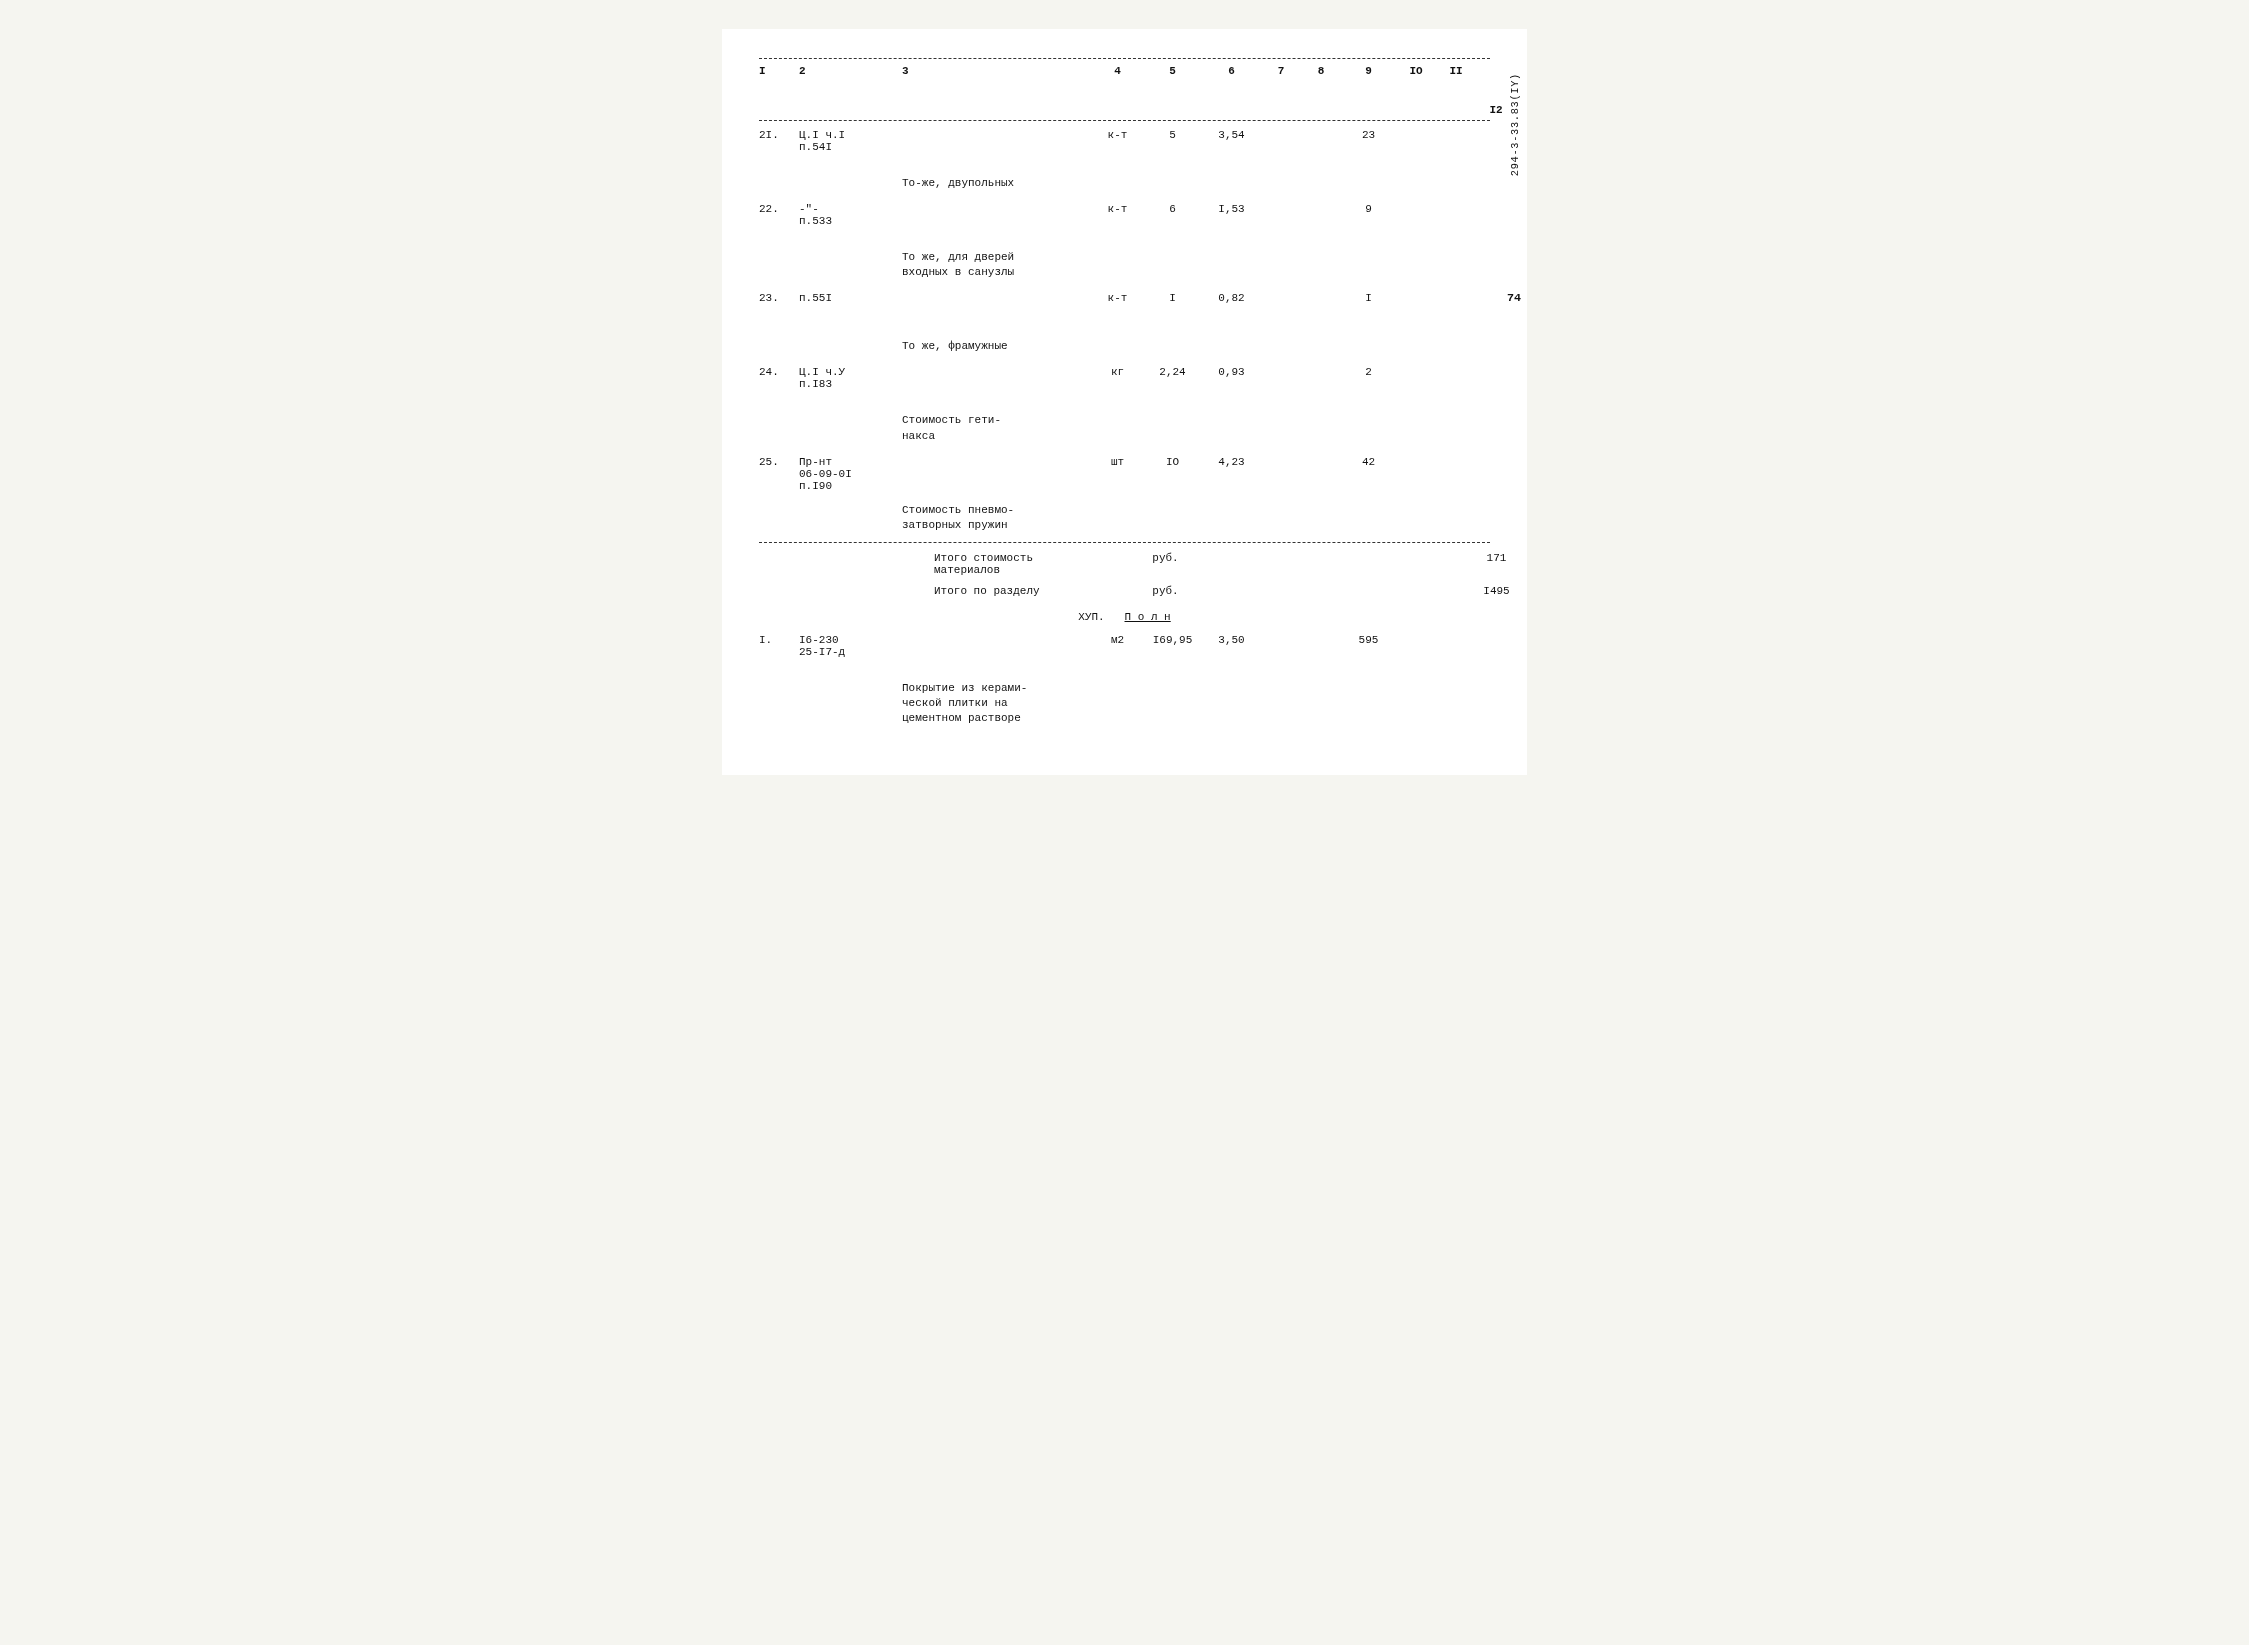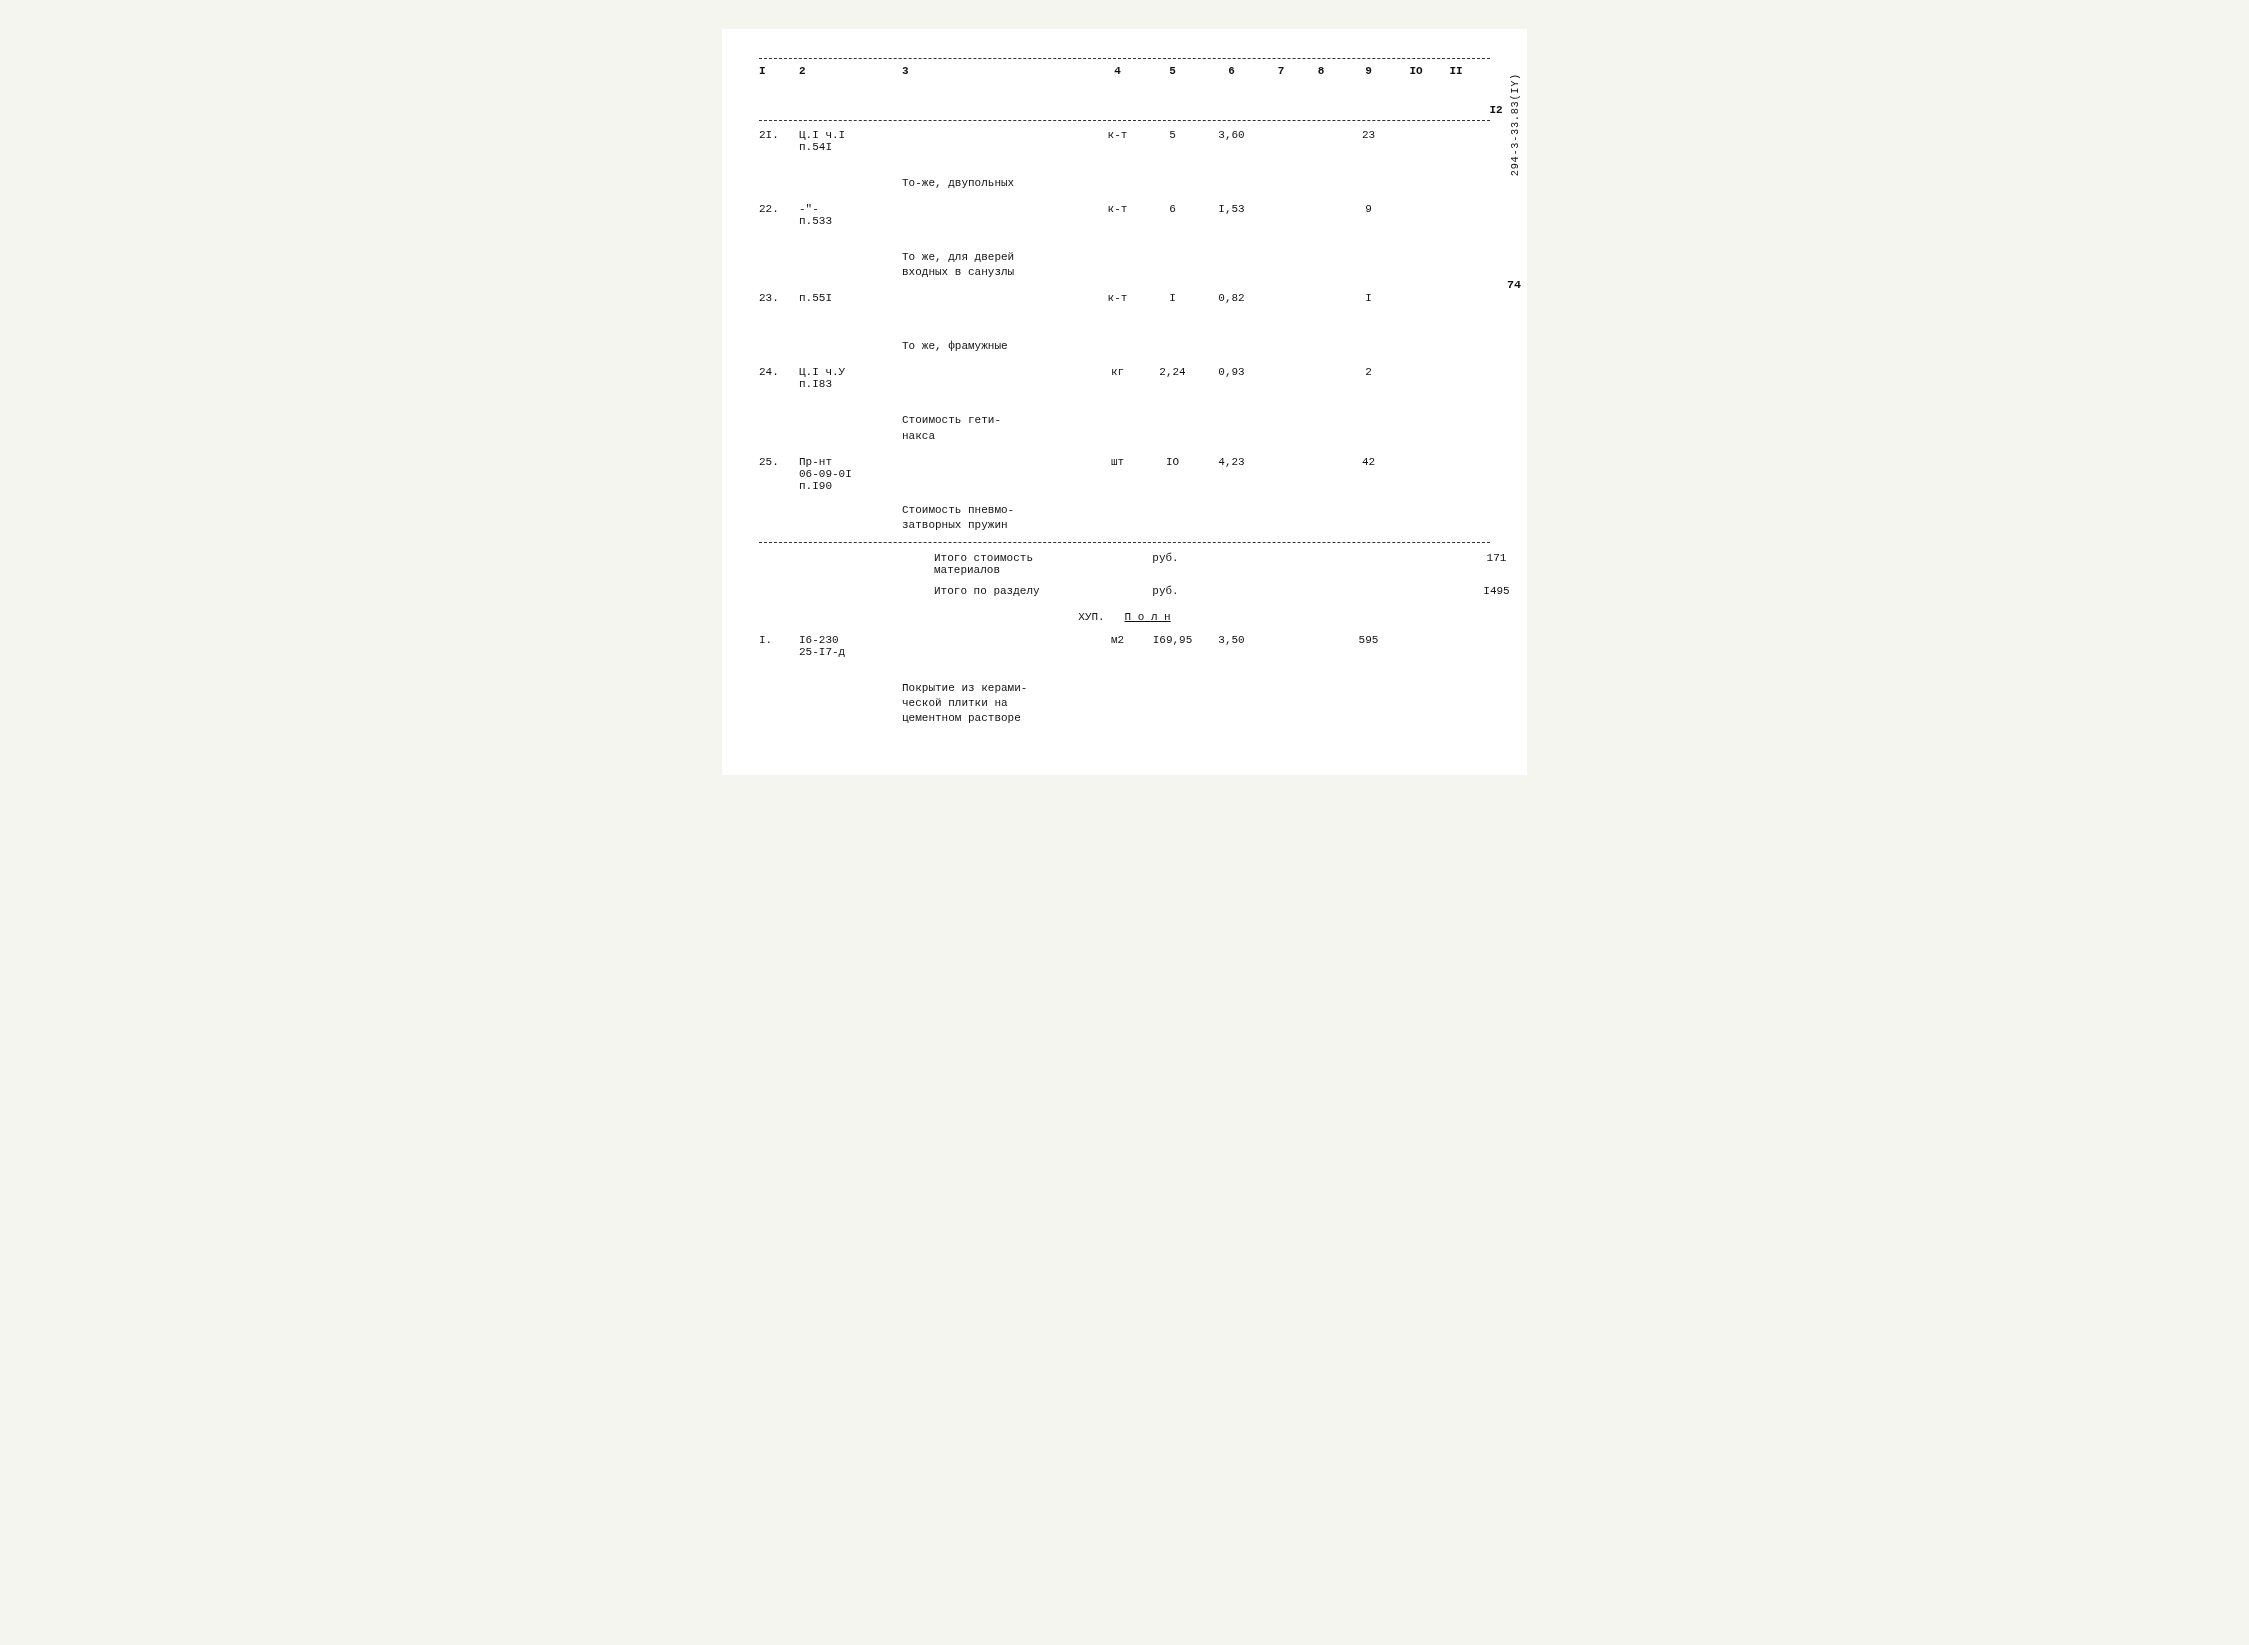--- a/index.html
+++ b/index.html
@@ -33,21 +33,21 @@
       writing-mode: vertical-rl;
       transform: rotate(180deg);
       font-size: 10.3px;
       letter-spacing: 0.7px;
       color: #111;
     }
 
     .side-number {
       position: absolute;
       right: 5.9px;
-      top: 249px;
+      top: 262px;
       font-size: 11.7px;
       font-weight: bold;
       color: #111;
     }
 
     .top-border {
       border-top: 1.5px dashed #333;
       margin-bottom: 0;
     }
 
@@ -141,21 +141,21 @@
   </div>
 
   <div id="rows-container">
       <div class="data-row">
         <div class="col-1">2I.</div>
         <div class="col-2" style="white-space: pre-line;">Ц.I ч.I
 п.54I</div>
         <div class="col-3" style="white-space: pre-line;">То-же, двупольных</div>
         <div class="col-4">к-т</div>
         <div class="col-5">5</div>
-        <div class="col-6">3,60</div>
+        <div class="col-6">3,54</div>
         <div class="col-7"></div>
         <div class="col-8"></div>
         <div class="col-9">23</div>
         <div class="col-10"></div>
         <div class="col-11"></div>
         <div class="col-12"></div>
       </div>
       <div class="data-row">
         <div class="col-1">22.</div>
         <div class="col-2" style="white-space: pre-line;">-"-

